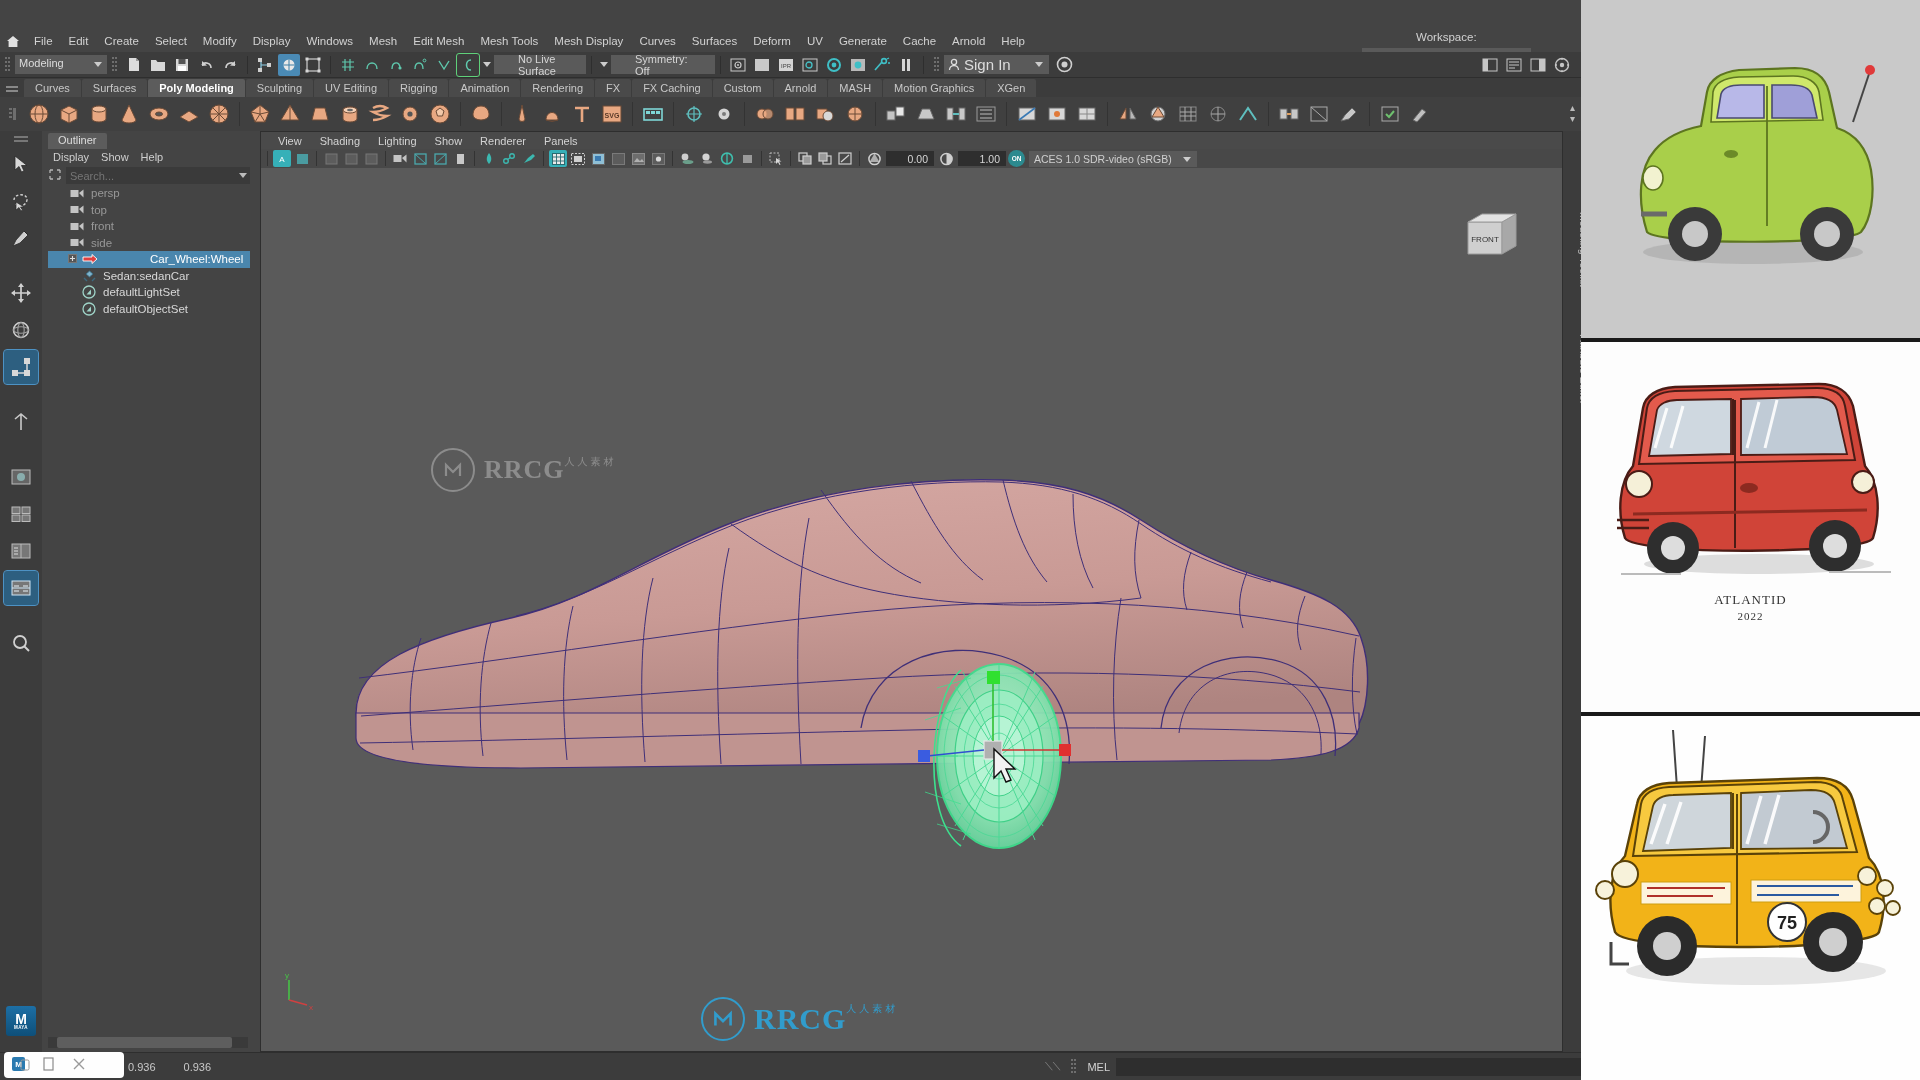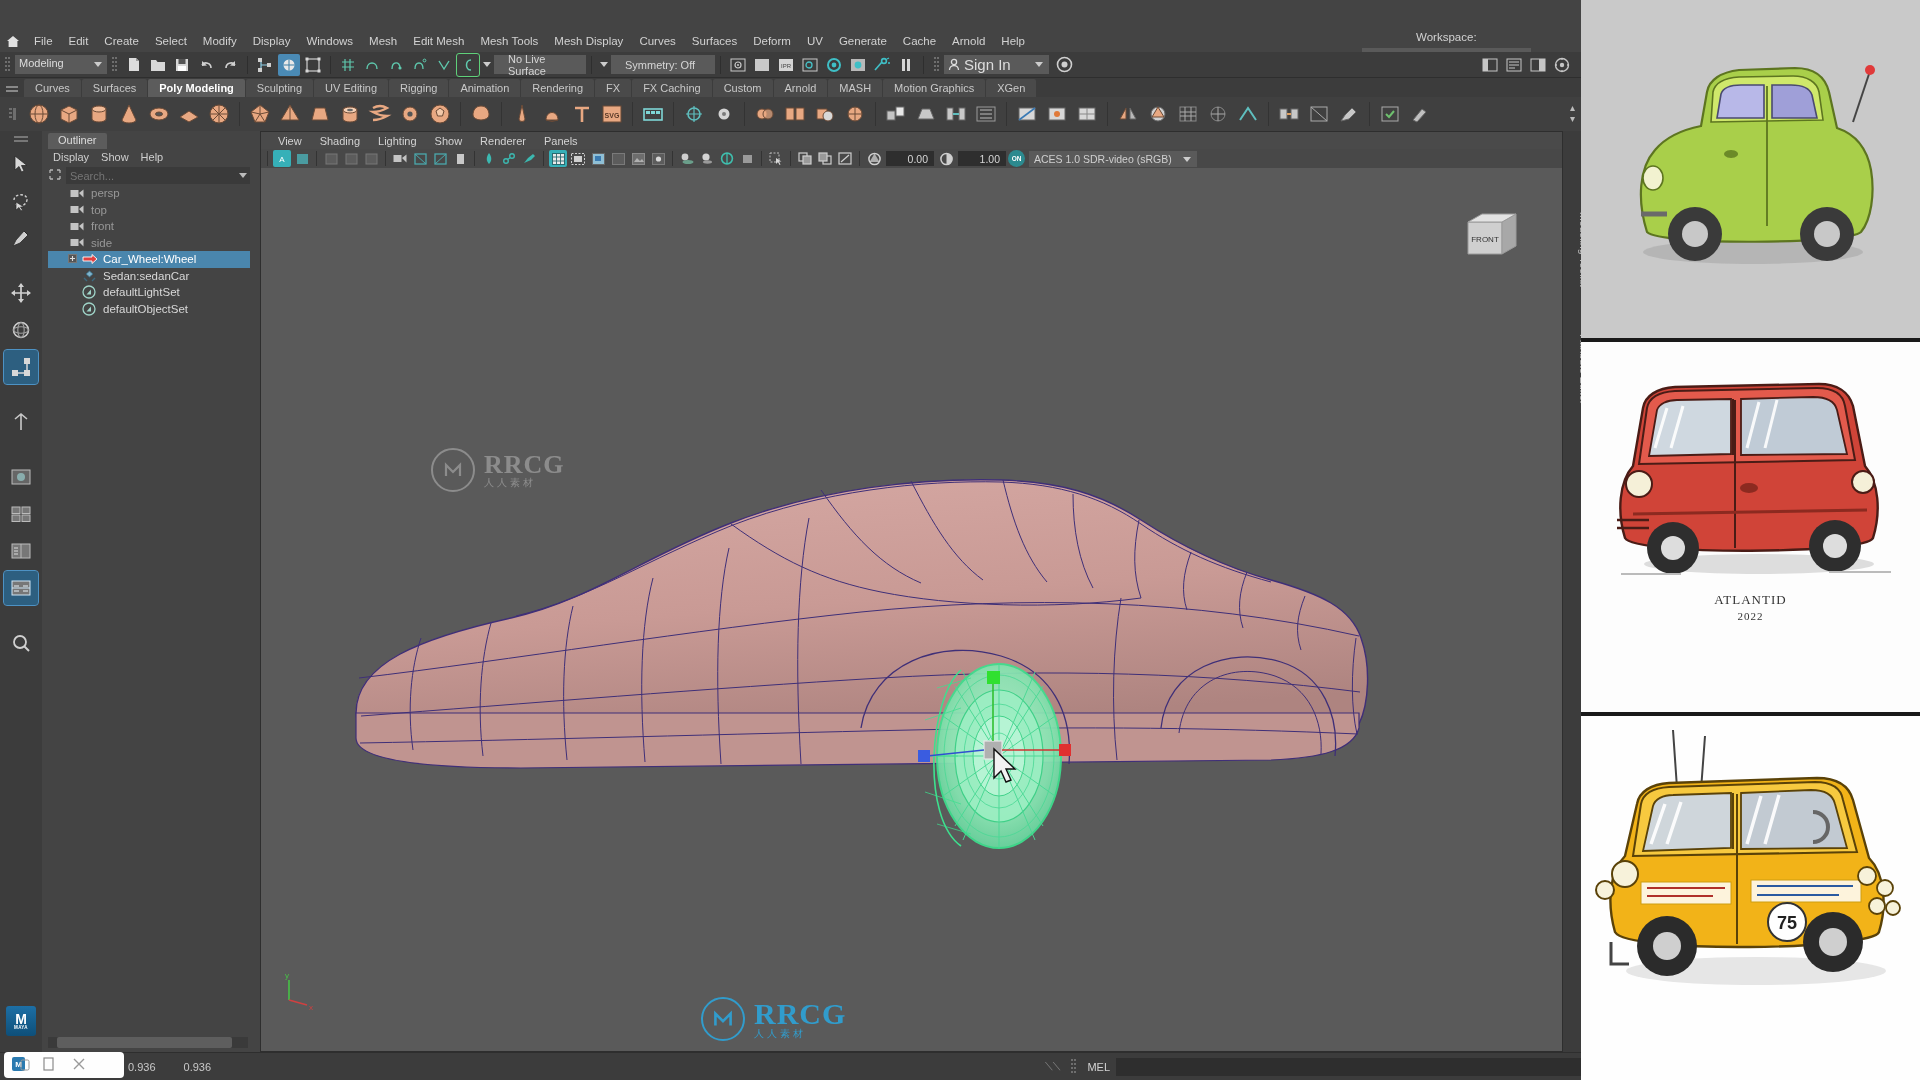--- a/index.html
+++ b/index.html
@@ -46,21 +46,21 @@
   .sep { width:1px; height:18px; background:#2e2e2e; margin:0 5px; }
   .menuset { width:92px; height:19px; background:#5a5a5a; color:#ddd; font-size:11px;
      padding:2px 4px; position:relative; }
   .menuset:after { content:""; position:absolute; right:5px; top:7px; border-left:4px solid transparent;
      border-right:4px solid transparent; border-top:5px solid #ccc; }
   .tbtn { width:22px; height:22px; margin:0 1px; border-radius:2px; position:relative;
      display:flex; align-items:center; justify-content:center; }
   .tbtn.on { background:#4a8ab5; }
   .tbtn.sel { outline:1px solid #5fd07a; }
   .fld { height:19px; background:#5a5a5a; color:#d5d5d5; font-size:11px;
-     display:flex; align-items:center; padding:0 14px; }
+     display:flex; align-items:center; padding:0 24px; }
   .fldarrow { width:14px; height:19px; position:relative; }
   .fldarrow:after { content:""; position:absolute; left:3px; top:7px; border-left:4px solid transparent;
      border-right:4px solid transparent; border-top:5px solid #ccc; }
   #signin { display:flex; align-items:center; gap:4px; background:#5a5a5a; height:19px;
      padding:0 4px; color:#ddd; font-size:15px; min-width:105px; position:relative; }
   #signin:after { content:""; position:absolute; right:6px; top:7px; border-left:4px solid transparent;
      border-right:4px solid transparent; border-top:5px solid #ccc; }
 
   
   #shelftabs { position:absolute; left:0; top:78px; width:1581px; height:19px;
@@ -111,21 +111,21 @@
   #searchrow input { flex:1; height:17px; background:#3a3a3a; border:none; color:#9a9a9a;
      font-size:11px; padding:0 4px; font-family:"Liberation Sans",sans-serif; outline:none; }
   #searchrow .dd { width:14px; height:17px; background:#3a3a3a; position:relative; }
   #searchrow .dd:after { content:""; position:absolute; left:3px; top:6px; border-left:4px solid transparent;
      border-right:4px solid transparent; border-top:5px solid #bbb; }
   #olist { position:absolute; left:4px; top:54px; right:4px; bottom:22px; background:#444; overflow:hidden; }
   .orow { height:16.5px; display:flex; align-items:center; font-size:11.5px; padding-left:22px; }
   .orow.sel { background:#4a86ad; }
   .orow .oico { width:17px; height:13px; margin-right:4px; display:flex; align-items:center; }
   .orow .olbl { color:#989898; }
-  .orow.sel .olbl { color:#fff; }
+  .orow.sel .olbl { color:#fff;margin-left:47px; }
   .orow.bright .olbl { color:#d8d8d8; }
   .orow .expand { position:absolute; left:20px; width:9px; height:9px; border:1px solid #777;
      background:#555; }
   #oscroll { position:absolute; left:4px; right:6px; bottom:4px; height:11px; background:#3a3a3a; }
   #oscroll .thumb { position:absolute; left:9px; top:0; width:175px; height:11px; background:#5e5e5e;
      border-radius:2px; }
   #oscroll .lar,#oscroll .rar { position:absolute; top:0; width:9px; height:11px; }
 
   
   #vp { position:absolute; left:260px; top:131px; right:18px; bottom:28px; background:#555;
@@ -174,21 +174,21 @@
   #ref1 { top:0; height:338px; background:#c9c9c9; }
   #ref2 { top:342px; height:370px; background:#fdfdfd; }
   #ref3 { top:716px; height:364px; background:#fefefe; }
   .rrcg-tr { position:absolute; right:10px; top:8px; font-size:12px; color:#888; opacity:.8;
      font-family:"Liberation Serif",serif; }
 
   
   .wm { position:absolute; display:flex; align-items:center; gap:9px; opacity:.30; }
   .wm .wmc { width:44px; height:44px; border-radius:50%; border:2.5px solid #fff;
      display:flex; align-items:center; justify-content:center; }
-  .wm .wmtxt { display:flex; flex-direction:column; line-height:1; }
+  .wm .wmtxt { display:flex; flex-direction:row; line-height:1; }
   .wm .wmtxt b { font-size:26px; color:#fff; letter-spacing:1px;
      font-family:"Liberation Serif",serif; }
   .wm .wmtxt i { font-size:10px; color:#fff; font-style:normal; letter-spacing:3px; }
   .wm2 { opacity:.85; }
   .wm2 .wmc { border-color:#2aa8e0; }
   .wm2 .wmtxt b { color:#2aa8e0; }
   .wm2 .wmtxt i { color:#2aa8e0; }
 
   .caption { position:absolute; width:100%; text-align:center; font-size:11px; color:#333;
      font-family:"Liberation Serif",serif; letter-spacing:1px; }

